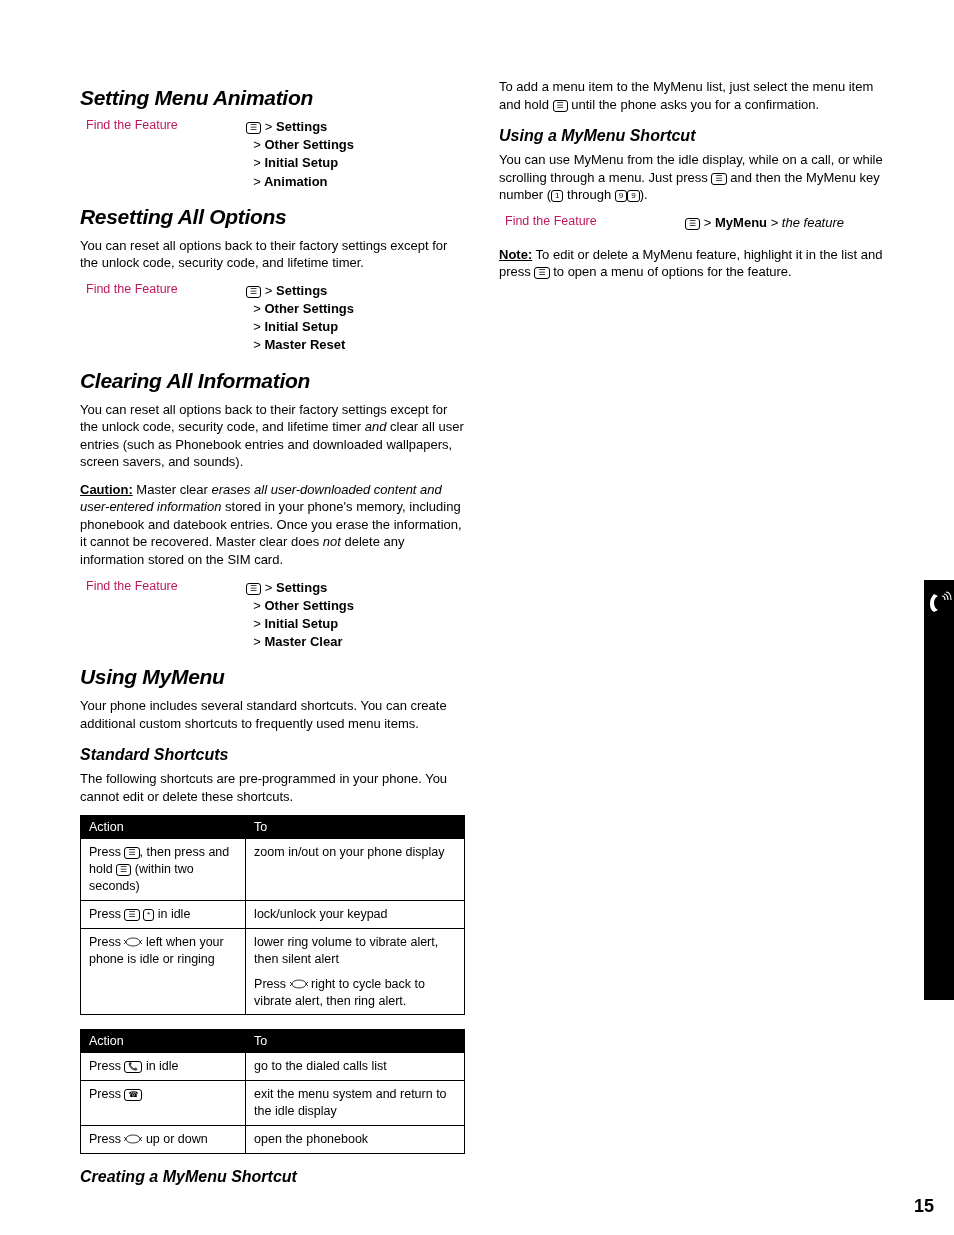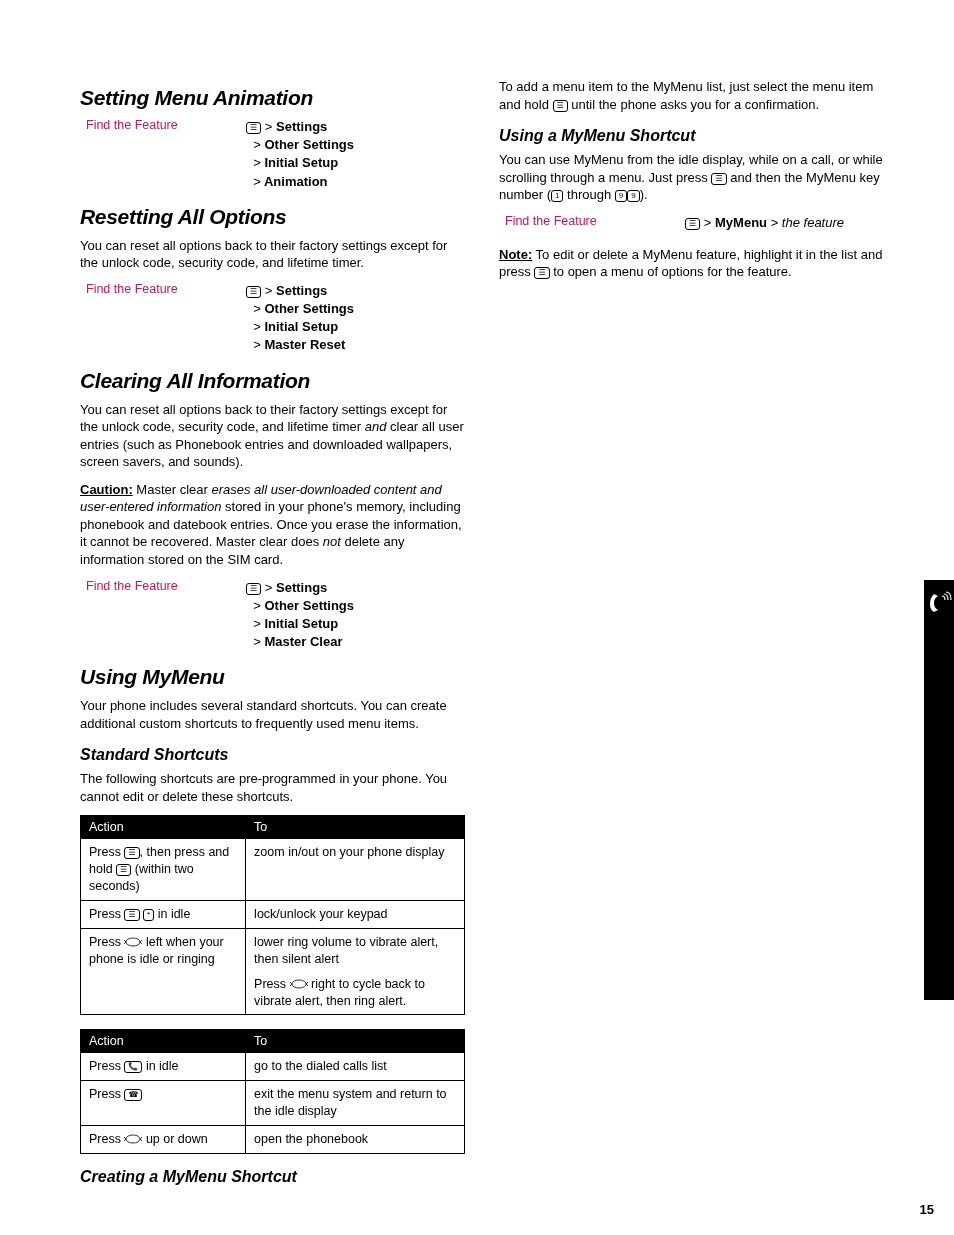--- a/index.html
+++ b/index.html
@@ -125,21 +125,21 @@
     top: 590px;
     width: 26px;
     height: 26px;
     color: #fff;
   }
   .page-num {
     position: absolute;
     right: 20px;
     bottom: 18px;
     font-weight: bold;
-    font-size: 13px;
+    font-size: 18px;
   }
   .italic { font-style: italic; }
   .bold { font-weight: bold; text-decoration: underline; }
   .nobreak { break-inside: avoid; }
 </style>
 </head>
 <body>
 
 <div class="page">
 

